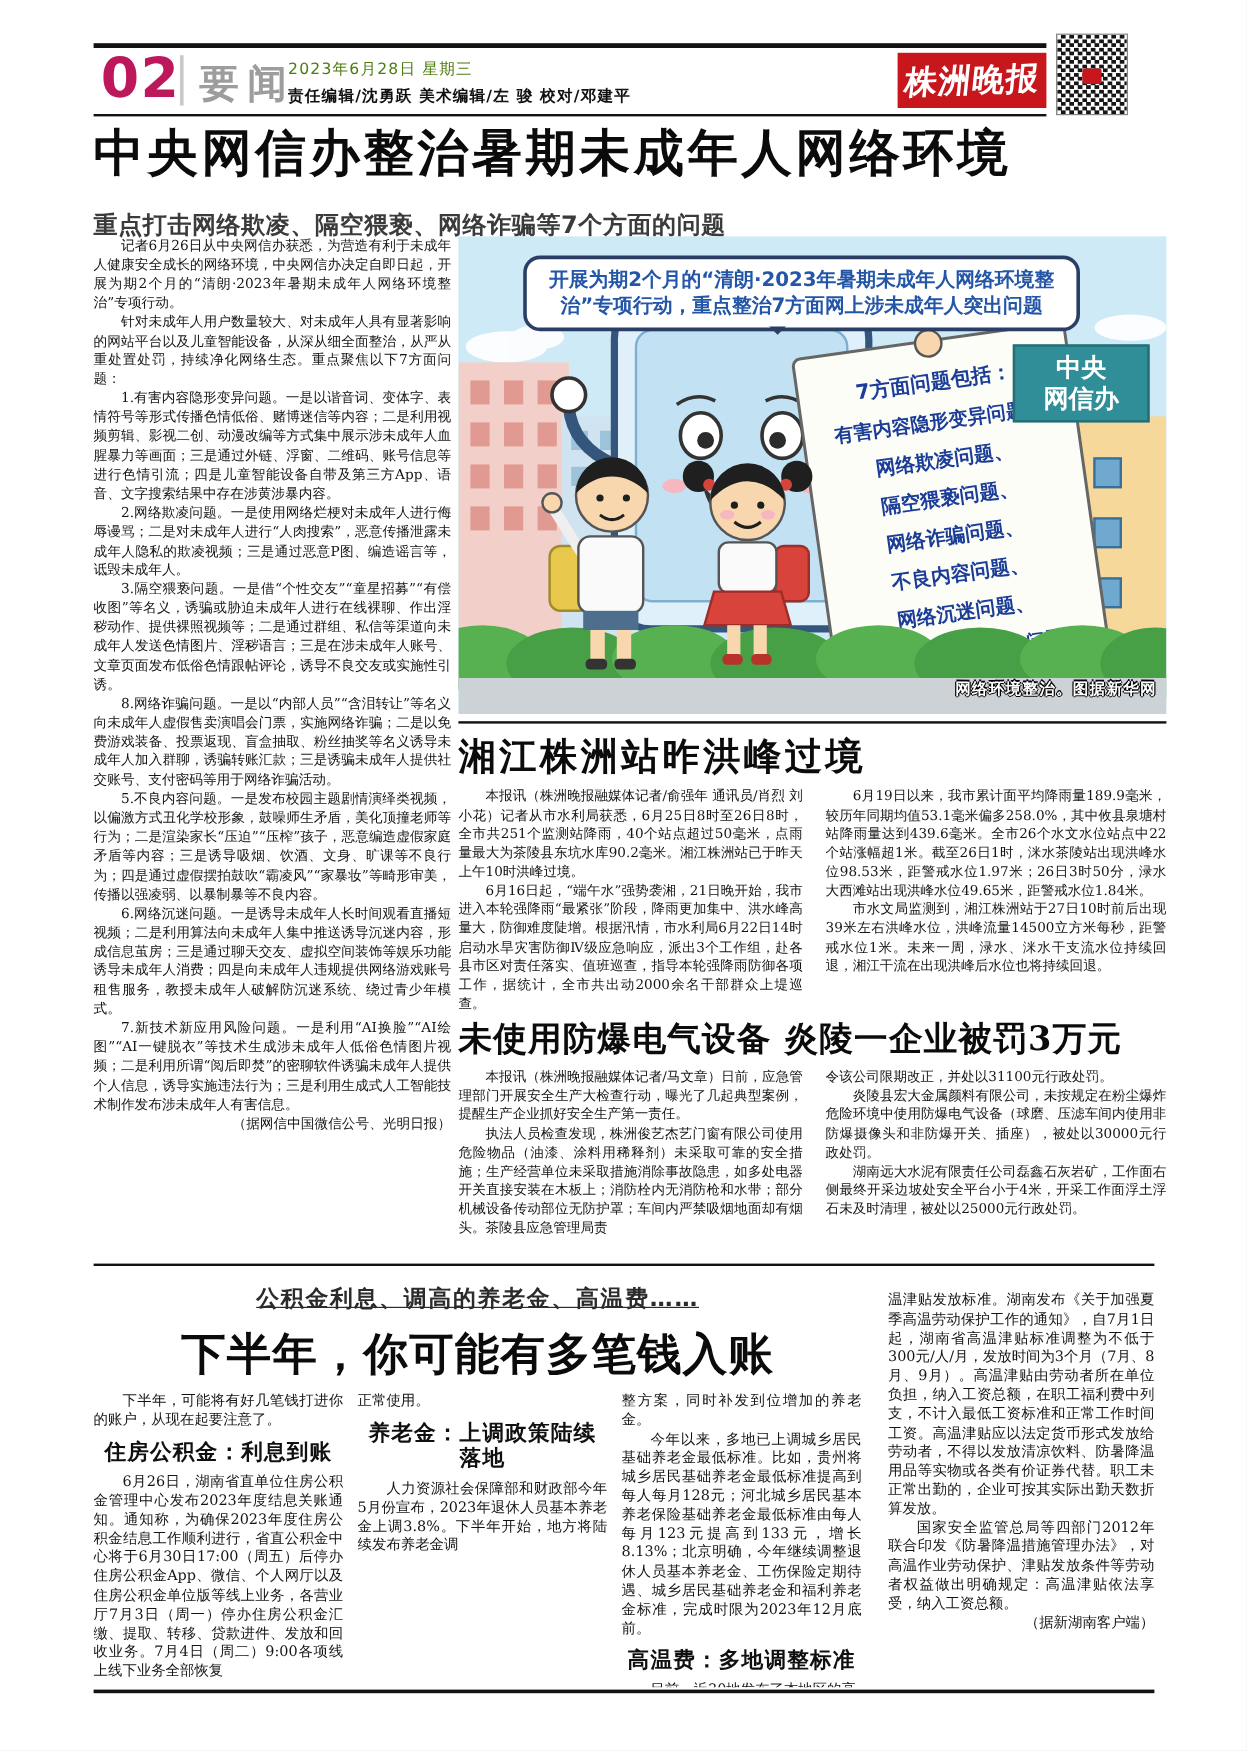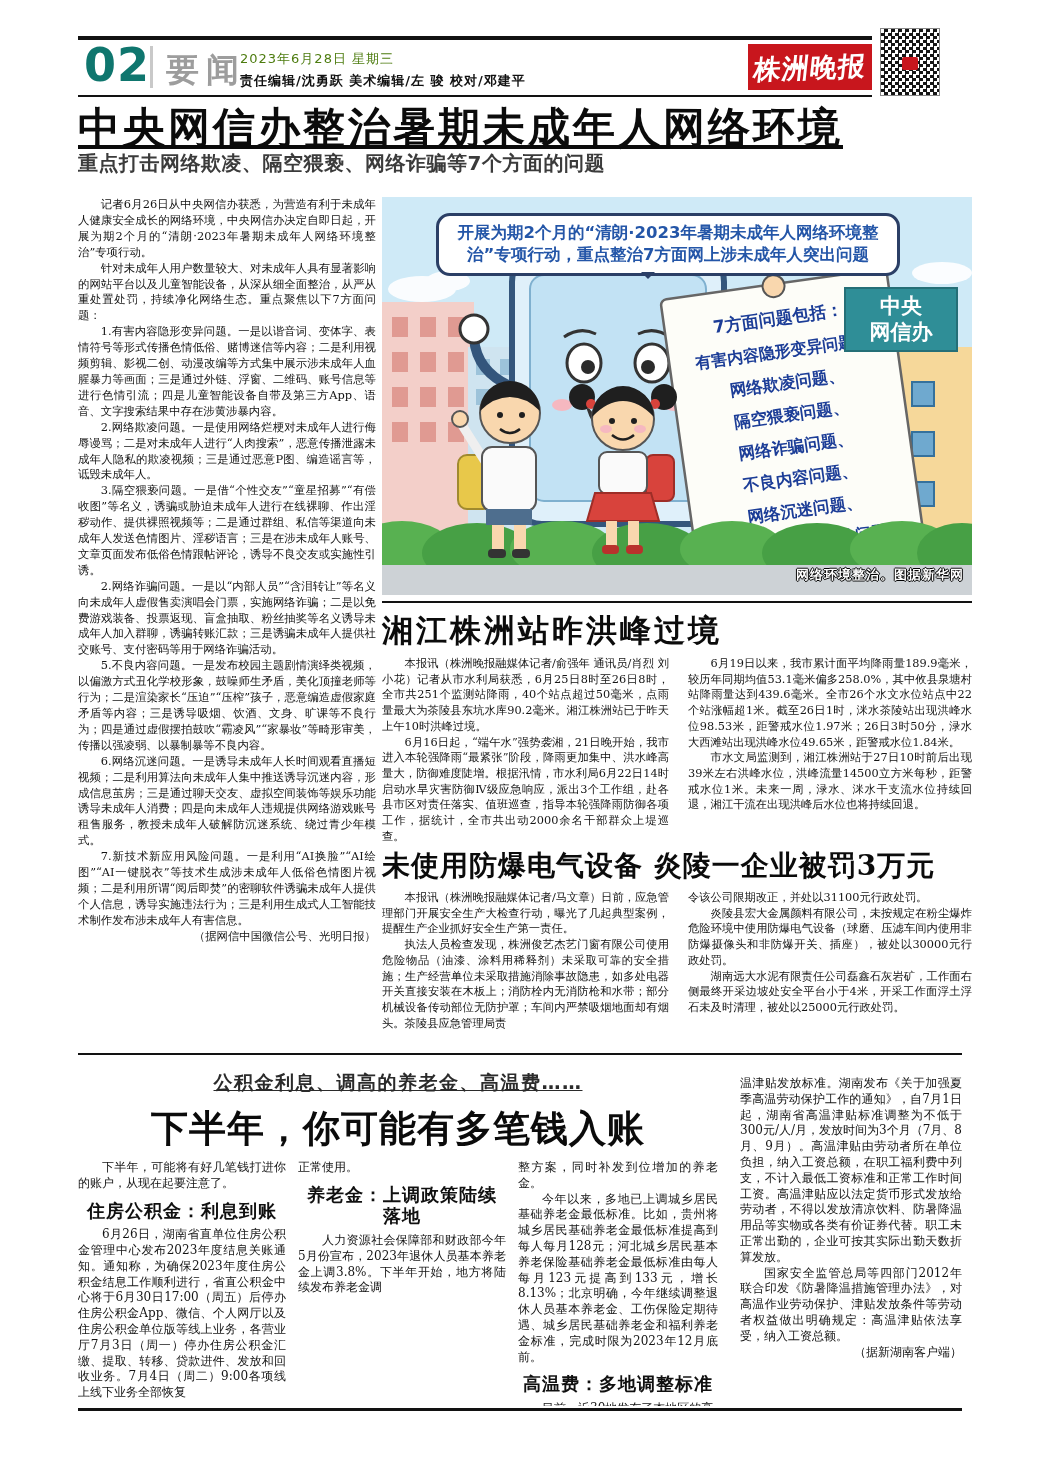--- a/index.html
+++ b/index.html
@@ -1,32 +1,32 @@
 <!DOCTYPE html>
 <html><head>
 <meta charset="utf-8">
 <style>
   html,body{margin:0;padding:0;background:#e9e9e9;}
   .page{position:relative;width:1039px;height:1459px;background:#ffffff;margin:0 auto;overflow:hidden;
         font-family:"DejaVu Serif","Liberation Serif",serif;color:#141414;}
   .abs{position:absolute;}
   
   .rule{background:#121212;}
-  .pagenum{font:900 46px/1 "DejaVu Sans","Liberation Sans",sans-serif;color:#0f766e;letter-spacing:1px;}
+  .pagenum{font:900 46px/1 "DejaVu Sans","Liberation Sans",sans-serif;color:#be185d;letter-spacing:1px;}
   .pagenum-divider{width:3px;height:42px;background:#c9c9c9;}
   .section-name{font:900 33px/1.2 "DejaVu Sans","Liberation Sans",sans-serif;color:#9d9d9d;letter-spacing:7px;}
   .dateline1{font:500 13px/1 "DejaVu Sans","Liberation Sans",sans-serif;color:#4d7c0f;letter-spacing:1px;}
   .dateline2{font:700 13px/1 "DejaVu Sans","Liberation Sans",sans-serif;color:#111;letter-spacing:1px;}
   .masthead{width:124px;height:46px;background:#c8161d;display:flex;align-items:center;justify-content:center;}
   .masthead span{font:900 27px/1 "DejaVu Serif",serif;color:#fff;transform:skewX(-8deg) rotate(-2deg);letter-spacing:1px;}
   .qr{width:58px;height:66px;border:1px solid #888;background:
       repeating-conic-gradient(#161616 0% 25%, #ffffff 25% 50%);background-size:7px 7px;}
   .qr::after{content:"";position:absolute;left:36%;top:42%;width:16px;height:13px;background:#c8161d;border-radius:2px;}
   
-  .lead-hl{font:900 42px/1.05 "DejaVu Sans","Liberation Sans",sans-serif;color:#0b0b0b;letter-spacing:3px;white-space:nowrap;text-decoration:underline;}
+  .lead-hl{font:900 42px/1.05 "DejaVu Sans","Liberation Sans",sans-serif;color:#0b0b0b;letter-spacing:3px;white-space:nowrap;}
   .lead-sub{font:600 20px/1.2 "DejaVu Sans","Liberation Sans",sans-serif;color:#3b3b3b;letter-spacing:0.5px;white-space:nowrap;}
   .serif-hl{font-family:"DejaVu Serif","Liberation Serif",serif;font-weight:800;color:#0b0b0b;white-space:nowrap;}
   
   .newscol{overflow:hidden;text-align:justify;}
   .lead-col{font-size:11.4px;line-height:15.9px;}
   .mid-col{font-size:11.3px;line-height:15.7px;}
   .money-col{font-size:12px;line-height:15.8px;}
   .bp{margin:0;text-indent:2em;text-align:justify;}
   .bp.noindent{text-indent:0;}
   .bp.attribution{text-indent:0;text-align:right;}
@@ -57,28 +57,28 @@
   <div class="abs section-name" style="left:166px;top:50px;">要闻</div>
   <div class="abs dateline1" style="left:240px;top:52px;">2023年6月28日 星期三</div>
   <div class="abs dateline2" style="left:240px;top:74px;">责任编辑/沈勇跃 美术编辑/左 骏 校对/邓建平</div>
   <div class="abs masthead" style="left:748px;top:44px;">
     <span>株洲晚报</span>
   </div>
   <div class="abs qr" style="left:880px;top:28px;"></div>
   <div class="abs rule" style="left:78px;top:95px;width:794px;height:2px;"></div>
 
   <div class="abs lead-hl" style="left:78px;top:106px;">中央网信办整治暑期未成年人网络环境</div>
-  <div class="abs lead-sub" style="left:78px;top:151px;">重点打击网络欺凌、隔空猥亵、网络诈骗等7个方面的问题</div>
+  <div class="abs lead-sub" style="left:78px;top:175px;">重点打击网络欺凌、隔空猥亵、网络诈骗等7个方面的问题</div>
   <div class="abs newscol lead-col" style="left:78px;top:197px;width:298px;height:850px;">
       <p class="bp">记者6月26日从中央网信办获悉，为营造有利于未成年人健康安全成长的网络环境，中央网信办决定自即日起，开展为期2个月的“清朗·2023年暑期未成年人网络环境整治”专项行动。</p>
       <p class="bp">针对未成年人用户数量较大、对未成年人具有显著影响的网站平台以及儿童智能设备，从深从细全面整治，从严从重处置处罚，持续净化网络生态。重点聚焦以下7方面问题：</p>
       <p class="bp">1.有害内容隐形变异问题。一是以谐音词、变体字、表情符号等形式传播色情低俗、赌博迷信等内容；二是利用视频剪辑、影视二创、动漫改编等方式集中展示涉未成年人血腥暴力等画面；三是通过外链、浮窗、二维码、账号信息等进行色情引流；四是儿童智能设备自带及第三方App、语音、文字搜索结果中存在涉黄涉暴内容。</p>
       <p class="bp">2.网络欺凌问题。一是使用网络烂梗对未成年人进行侮辱谩骂；二是对未成年人进行“人肉搜索”，恶意传播泄露未成年人隐私的欺凌视频；三是通过恶意P图、编造谣言等，诋毁未成年人。</p>
       <p class="bp">3.隔空猥亵问题。一是借“个性交友”“童星招募”“有偿收图”等名义，诱骗或胁迫未成年人进行在线裸聊、作出淫秽动作、提供裸照视频等；二是通过群组、私信等渠道向未成年人发送色情图片、淫秽语言；三是在涉未成年人账号、文章页面发布低俗色情跟帖评论，诱导不良交友或实施性引诱。</p>
-      <p class="bp">2.网络诈骗问题。一是以“内部人员”“含泪转让”等名义向未成年人虚假售卖演唱会门票，实施网络诈骗；二是以免费游戏装备、投票返现、盲盒抽取、粉丝抽奖等名义诱导未成年人加入群聊，诱骗转账汇款；三是诱骗未成年人提供社交账号、支付密码等用于网络诈骗活动。</p>
+      <p class="bp">8.网络诈骗问题。一是以“内部人员”“含泪转让”等名义向未成年人虚假售卖演唱会门票，实施网络诈骗；二是以免费游戏装备、投票返现、盲盒抽取、粉丝抽奖等名义诱导未成年人加入群聊，诱骗转账汇款；三是诱骗未成年人提供社交账号、支付密码等用于网络诈骗活动。</p>
       <p class="bp">5.不良内容问题。一是发布校园主题剧情演绎类视频，以偏激方式丑化学校形象，鼓噪师生矛盾，美化顶撞老师等行为；二是渲染家长“压迫”“压榨”孩子，恶意编造虚假家庭矛盾等内容；三是诱导吸烟、饮酒、文身、旷课等不良行为；四是通过虚假摆拍鼓吹“霸凌风”“家暴妆”等畸形审美，传播以强凌弱、以暴制暴等不良内容。</p>
       <p class="bp">6.网络沉迷问题。一是诱导未成年人长时间观看直播短视频；二是利用算法向未成年人集中推送诱导沉迷内容，形成信息茧房；三是通过聊天交友、虚拟空间装饰等娱乐功能诱导未成年人消费；四是向未成年人违规提供网络游戏账号租售服务，教授未成年人破解防沉迷系统、绕过青少年模式。</p>
       <p class="bp">7.新技术新应用风险问题。一是利用“AI换脸”“AI绘图”“AI一键脱衣”等技术生成涉未成年人低俗色情图片视频；二是利用所谓“阅后即焚”的密聊软件诱骗未成年人提供个人信息，诱导实施违法行为；三是利用生成式人工智能技术制作发布涉未成年人有害信息。</p>
       <p class="bp attribution">（据网信中国微信公号、光明日报）</p>
     </div>
 
   <div class="abs cartoon" style="left:382px;top:197px;">
     <svg width="590" height="398" viewBox="0 0 590 398">
       <rect x="0" y="0" width="590" height="398" fill="#cfeaf7"></rect>
       <g fill="#ffffff" opacity="0.9">

